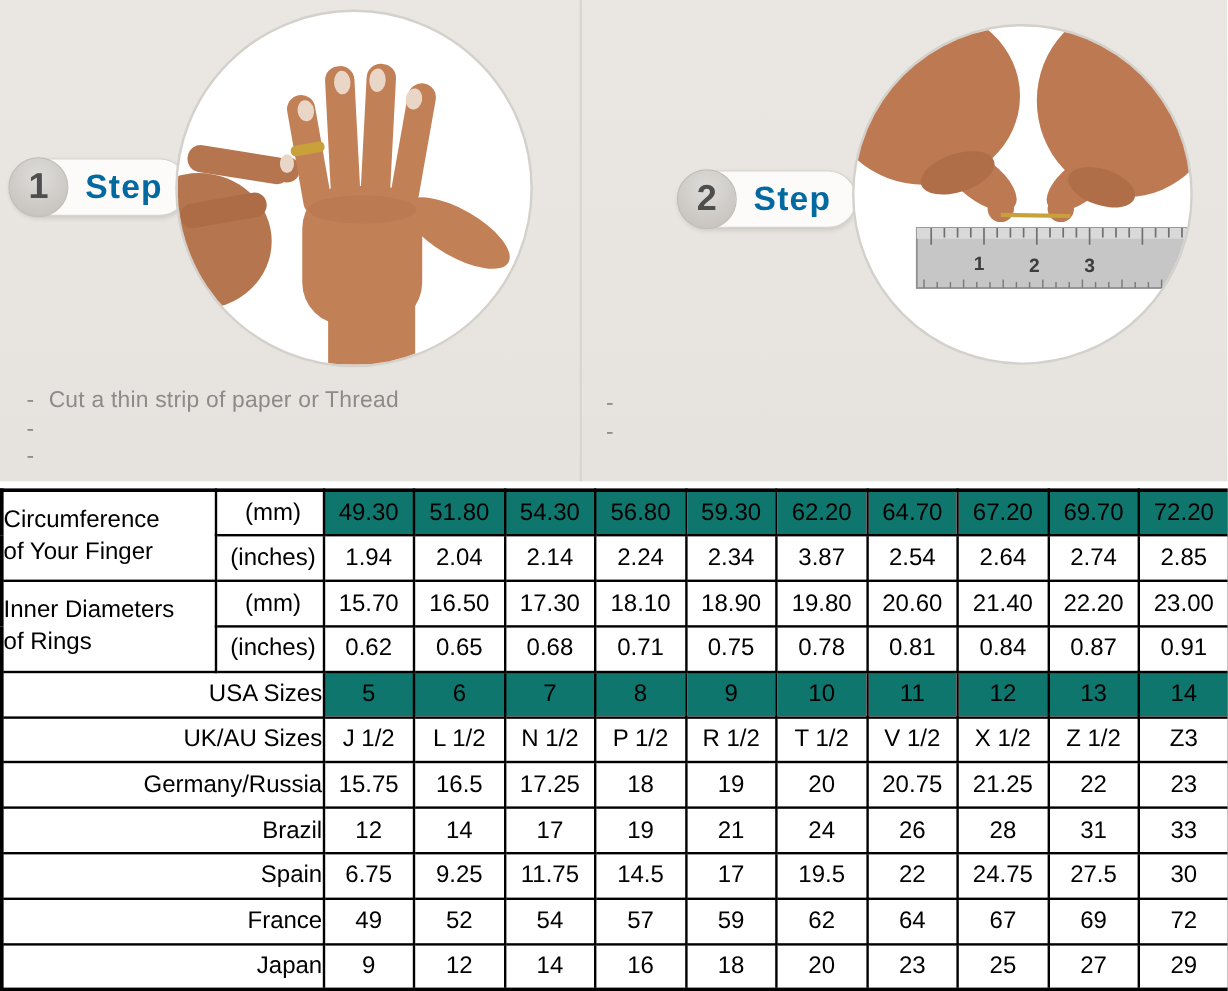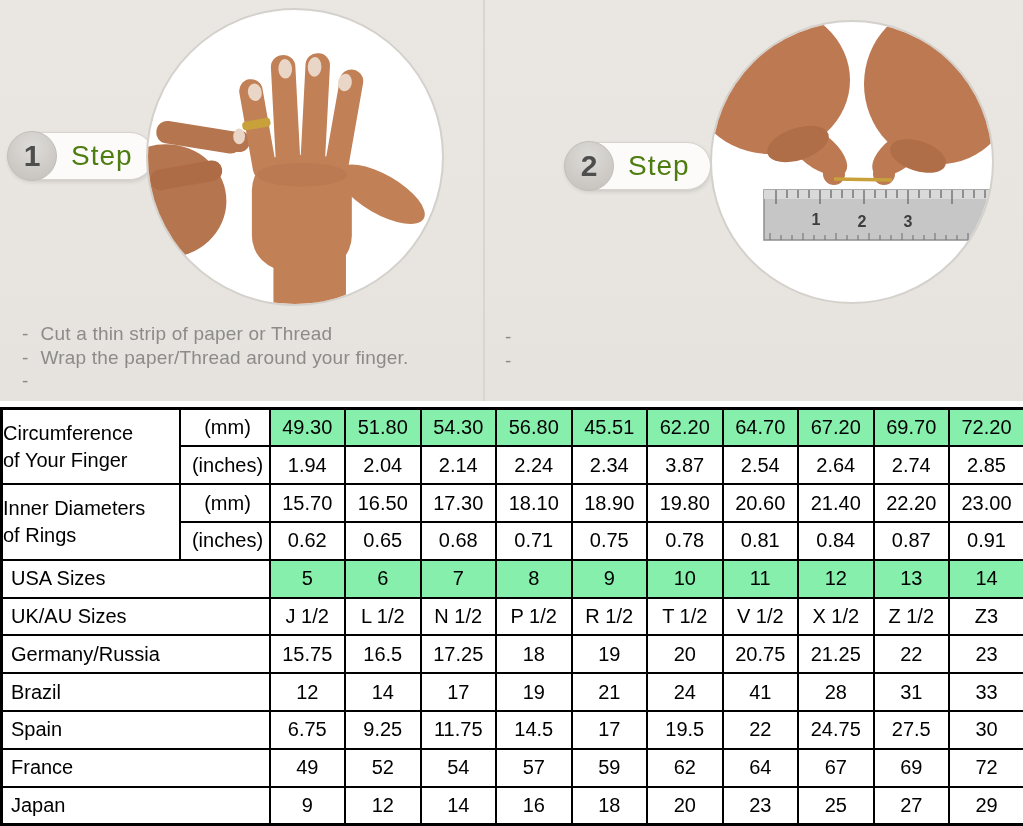--- a/index.html
+++ b/index.html
@@ -38,21 +38,21 @@
   .badge-1 { left:8px;  top:132px; }
   .badge-2 { left:565px; top:142px; }
   .badge-circle {
     width:50px; height:50px; margin-left:-2px; border-radius:50%;
     background:radial-gradient(circle at 50% 32%, #dedcd9 0%, #cfccc8 55%, #c3c0bb 100%);
     border:1px solid #c2bfba;
     display:flex; align-items:center; justify-content:center;
     font-size:30px; font-weight:bold; color:#4e4e4e;
   }
   .badge-label {
-    font-size:28px; color:#4d7c0f; margin-left:14px; letter-spacing:1px;
+    font-size:28px; color:#0369a1; margin-left:14px; letter-spacing:1px;font-weight:bold;
   }
 
   .instructions { position:absolute; z-index:3; }
   .instr-1 { left:22px;  top:322px; width:465px; }
   .instr-2 { left:505px; top:325px; width:515px; }
   .instr-line {
     display:flex; gap:12px; color:#8c8b89; font-size:19px; line-height:23.5px;
     letter-spacing:.2px;
   }
   .instr-line .dash { flex:0 0 auto; }
@@ -60,23 +60,23 @@
   
   .size-table {
     position:absolute; left:0; top:407px; width:1023px; height:419px;
     border-collapse:collapse; table-layout:fixed; background:#ffffff;
     font-size:20px; color:#000;
   }
   .size-table { border:3px solid #000; }
   .size-table td { border:2px solid #000; height:35px; vertical-align:middle; overflow:hidden; }
   td.group-label { text-align:left; white-space:pre-line; line-height:27px; }
   td.unit-label  { text-align:center; padding-left:6px; }
-  td.country-label { text-align:left; padding-left:8px; }
+  td.country-label { text-align:right; padding-left:8px; }
   td.data-cell { text-align:center; }
-  td.hl { background:#86efac; }
+  td.hl { background:#0f766e; }
 </style>
 </head>
 <body>
 
 <div class="top-section">
   <div class="v-divider"></div>
 
   <div class="photo-circle photo-1">
     <svg viewBox="0 0 300 300">
 
@@ -111,21 +111,20 @@
     <div class="badge-circle">1</div>
     <div class="badge-label">Step</div>
   </div>
   <div class="instructions instr-1" id="instr-0">
       <div class="instr-line">
         <span class="dash">-</span>
         <span>Cut a thin strip of paper or Thread</span>
       </div>
       <div class="instr-line">
         <span class="dash">-</span>
-        <span>Wrap the paper/Thread around your finger.</span>
       </div>
       <div class="instr-line">
         <span class="dash">-</span>
       </div>
     </div>
 
   <div class="photo-circle photo-2">
     <svg viewBox="0 0 280 280">
 
       <ellipse cx="58" cy="58" rx="80" ry="74" fill="#bd7952"></ellipse>
@@ -173,21 +172,21 @@
   </colgroup>
   <tbody id="table-body">
       <tr>
         <td class="group-label" rowspan="2">Circumference
 of Your Finger</td>
         <td class="unit-label">(mm)</td>
         <td class="data-cell hl">49.30</td>
         <td class="data-cell hl">51.80</td>
         <td class="data-cell hl">54.30</td>
         <td class="data-cell hl">56.80</td>
-        <td class="data-cell hl">45.51</td>
+        <td class="data-cell hl">59.30</td>
         <td class="data-cell hl">62.20</td>
         <td class="data-cell hl">64.70</td>
         <td class="data-cell hl">67.20</td>
         <td class="data-cell hl">69.70</td>
         <td class="data-cell hl">72.20</td>
       </tr>
       <tr>
         <td class="unit-label">(inches)</td>
         <td class="data-cell">1.94</td>
         <td class="data-cell">2.04</td>
@@ -268,21 +267,21 @@
         <td class="data-cell">23</td>
       </tr>
       <tr>
         <td class="country-label" colspan="2">Brazil</td>
         <td class="data-cell">12</td>
         <td class="data-cell">14</td>
         <td class="data-cell">17</td>
         <td class="data-cell">19</td>
         <td class="data-cell">21</td>
         <td class="data-cell">24</td>
-        <td class="data-cell">41</td>
+        <td class="data-cell">26</td>
         <td class="data-cell">28</td>
         <td class="data-cell">31</td>
         <td class="data-cell">33</td>
       </tr>
       <tr>
         <td class="country-label" colspan="2">Spain</td>
         <td class="data-cell">6.75</td>
         <td class="data-cell">9.25</td>
         <td class="data-cell">11.75</td>
         <td class="data-cell">14.5</td>

